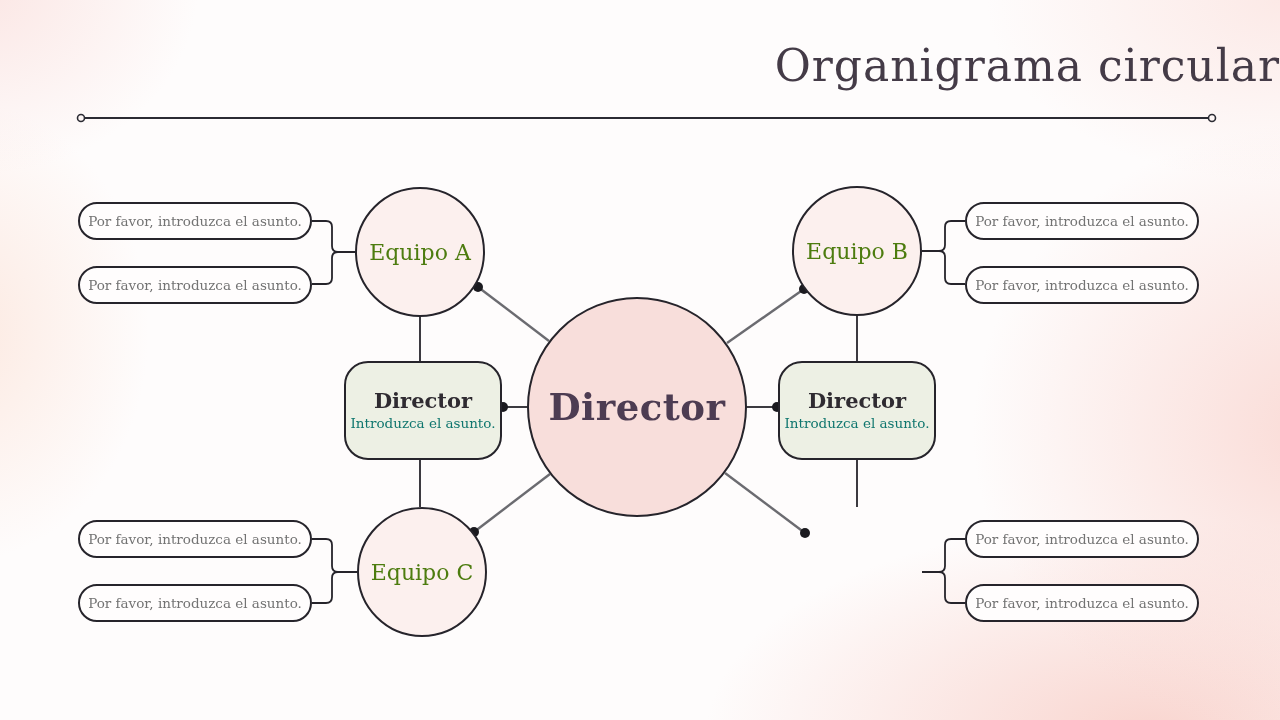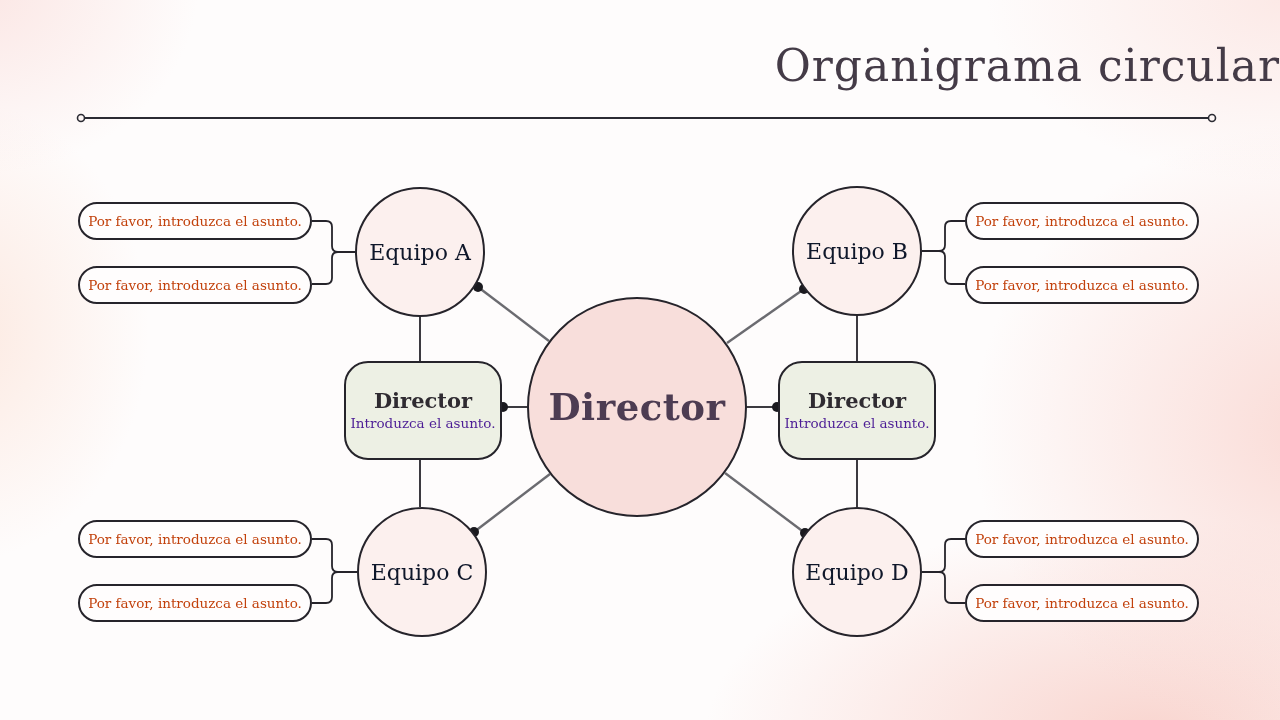--- a/index.html
+++ b/index.html
@@ -25,41 +25,41 @@
     box-sizing:border-box;border:2px solid #26242b;border-radius:50%;
     text-align:center;white-space:nowrap;
   }
   .center-circle{
     left:527px;top:297px;width:220px;height:220px;
     background:#f8dedb;
     font-size:37px;font-weight:600;letter-spacing:.5px;color:#4d3c52;
   }
   .team{
     width:130px;height:130px;background:#fcf0ee;
-    font-size:22px;color:#0f172a;
+    font-size:22px;color:#4d7c0f;
   }
   .team-a{left:355px;top:187px;}
   .team-b{left:792px;top:186px;}
   .team-c{left:357px;top:507px;}
   .team-d{left:792px;top:507px;}
   .dirbox{
     position:absolute;width:158px;height:99px;box-sizing:border-box;
     border:2px solid #26242b;border-radius:24px;background:#edf0e4;
     display:flex;flex-direction:column;align-items:center;justify-content:center;
     gap:6px;text-align:center;
   }
   .dirbox-left{left:344px;top:361px;}
   .dirbox-right{left:778px;top:361px;}
   .dirbox-title{font-size:21px;font-weight:700;color:#2f2b31;line-height:1;}
-  .dirbox-sub{font-size:13.5px;color:#4c1d95;line-height:1;white-space:nowrap;}
+  .dirbox-sub{font-size:13.5px;color:#0f766e;line-height:1;white-space:nowrap;}
   .pill{
     position:absolute;width:234px;height:38px;box-sizing:border-box;
     border:2px solid #26242b;border-radius:19px;background:#fffdfd;
     display:flex;align-items:center;justify-content:center;
-    font-size:13.5px;color:#c2410c;white-space:nowrap;
+    font-size:13.5px;color:#737373;white-space:nowrap;
   }
   .pill-a1{left:78px; top:202px;}
   .pill-a2{left:78px; top:266px;}
   .pill-b1{left:965px;top:202px;}
   .pill-b2{left:965px;top:266px;}
   .pill-c1{left:78px; top:520px;}
   .pill-c2{left:78px; top:584px;}
   .pill-d1{left:965px;top:520px;}
   .pill-d2{left:965px;top:584px;}
 </style>
@@ -127,23 +127,20 @@
 
   <div class="node team team-a">
     <span>Equipo A</span>
   </div>
   <div class="node team team-c">
     <span>Equipo C</span>
   </div>
   <div class="node team team-b">
     <span>Equipo B</span>
   </div>
-  <div class="node team team-d">
-    <span>Equipo D</span>
-  </div>
 
   <div class="dirbox dirbox-left">
     <div class="dirbox-title">Director</div>
     <div class="dirbox-sub">Introduzca el asunto.</div>
   </div>
   <div class="dirbox dirbox-right">
     <div class="dirbox-title">Director</div>
     <div class="dirbox-sub">Introduzca el asunto.</div>
   </div>
 

